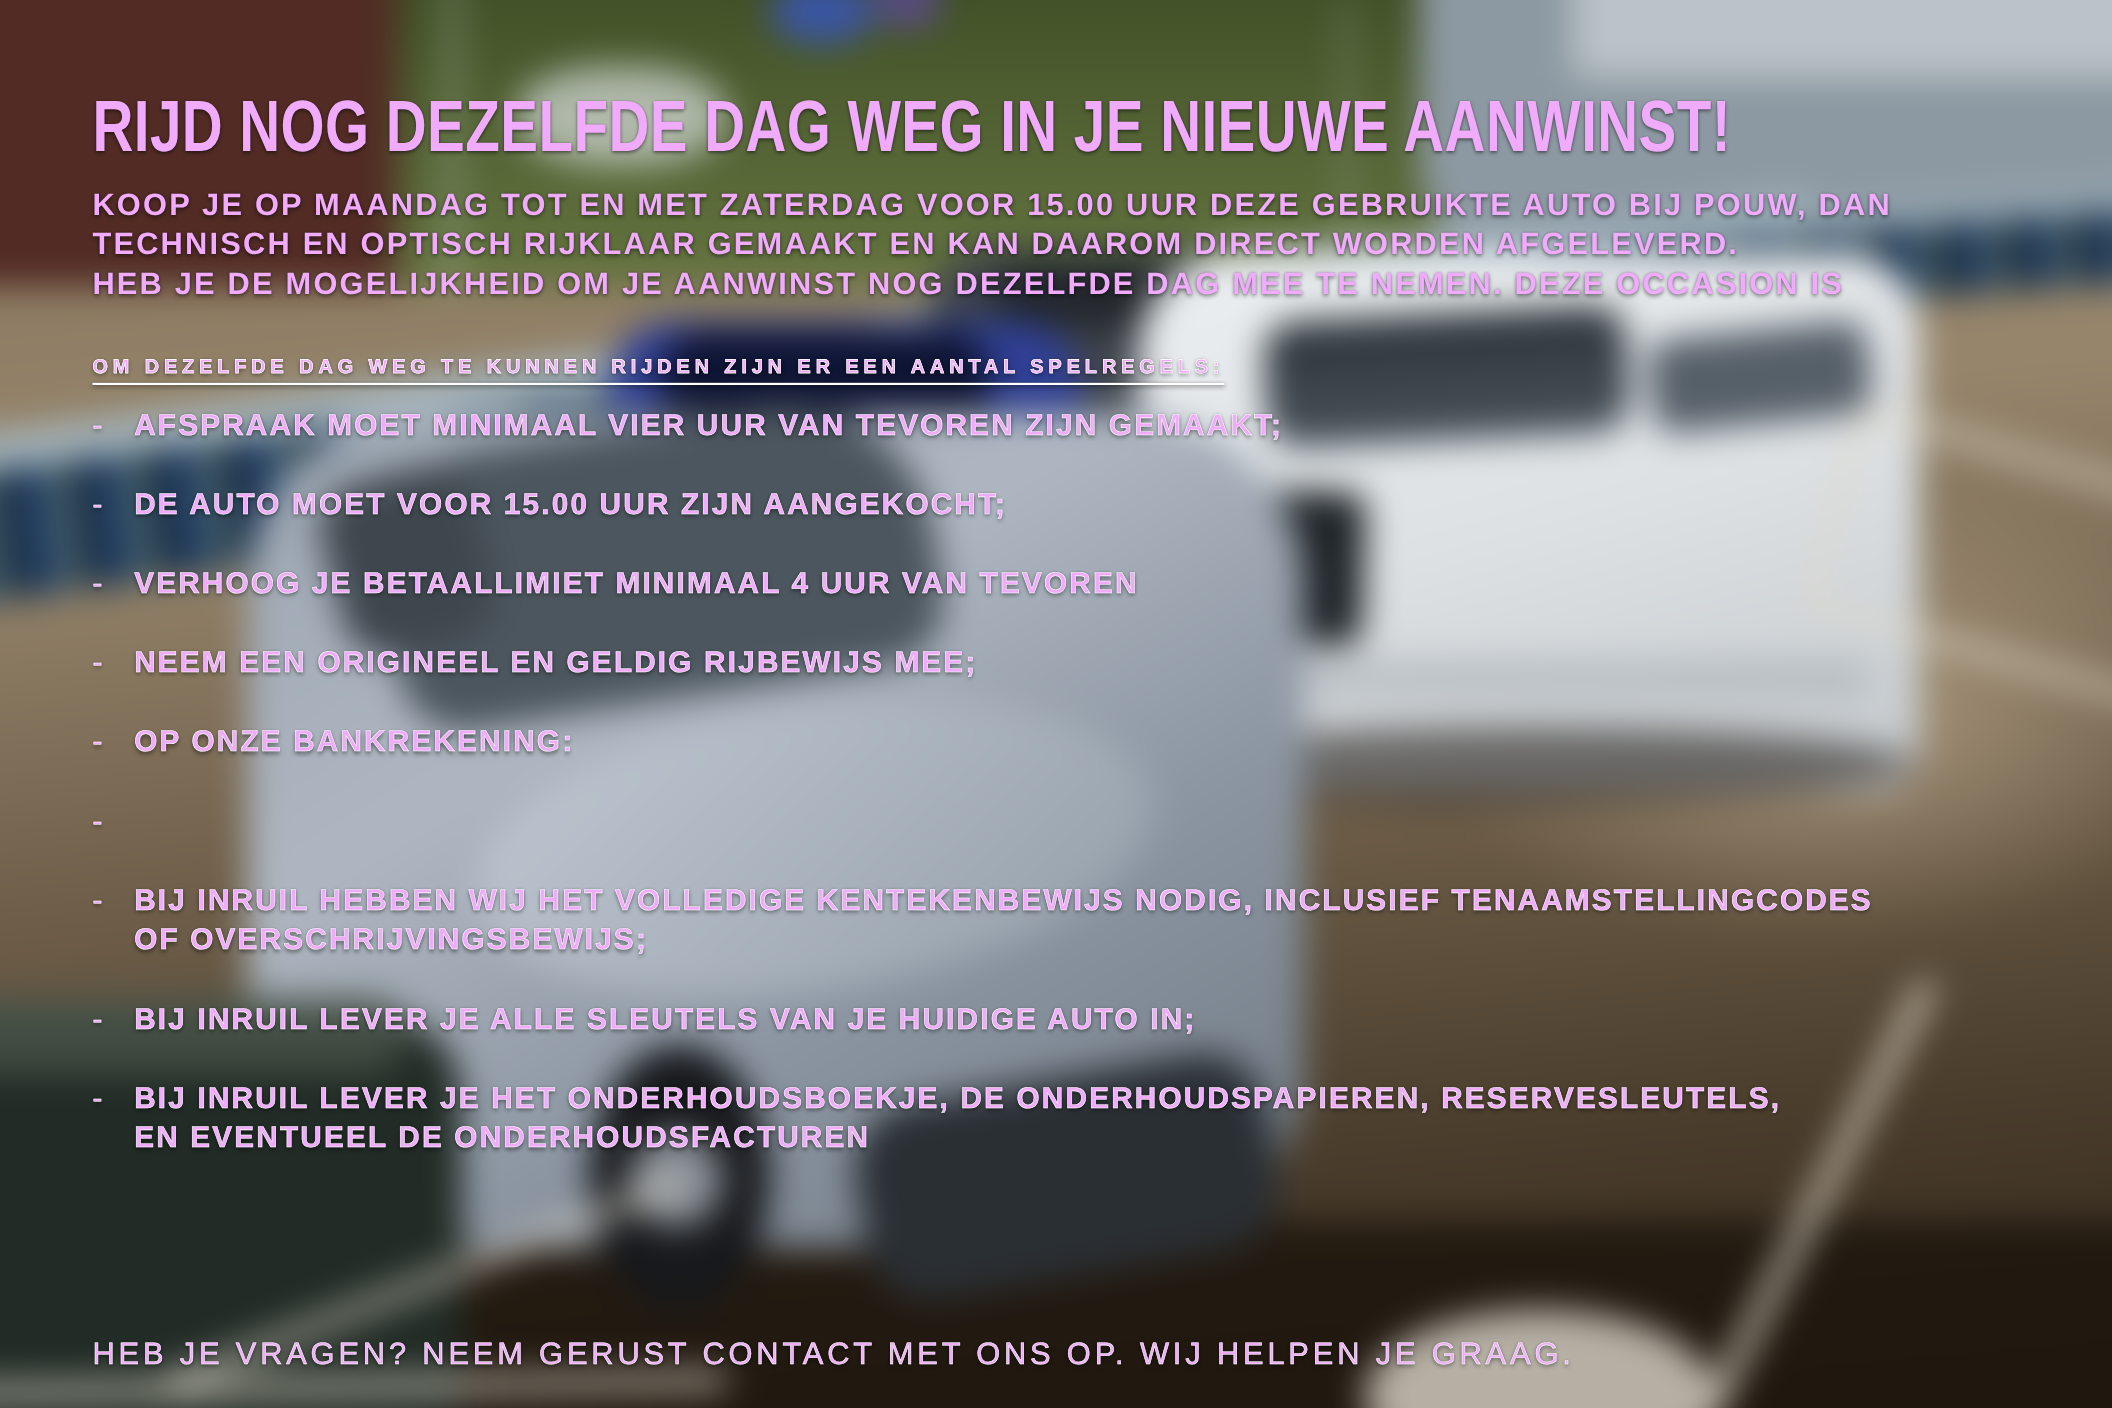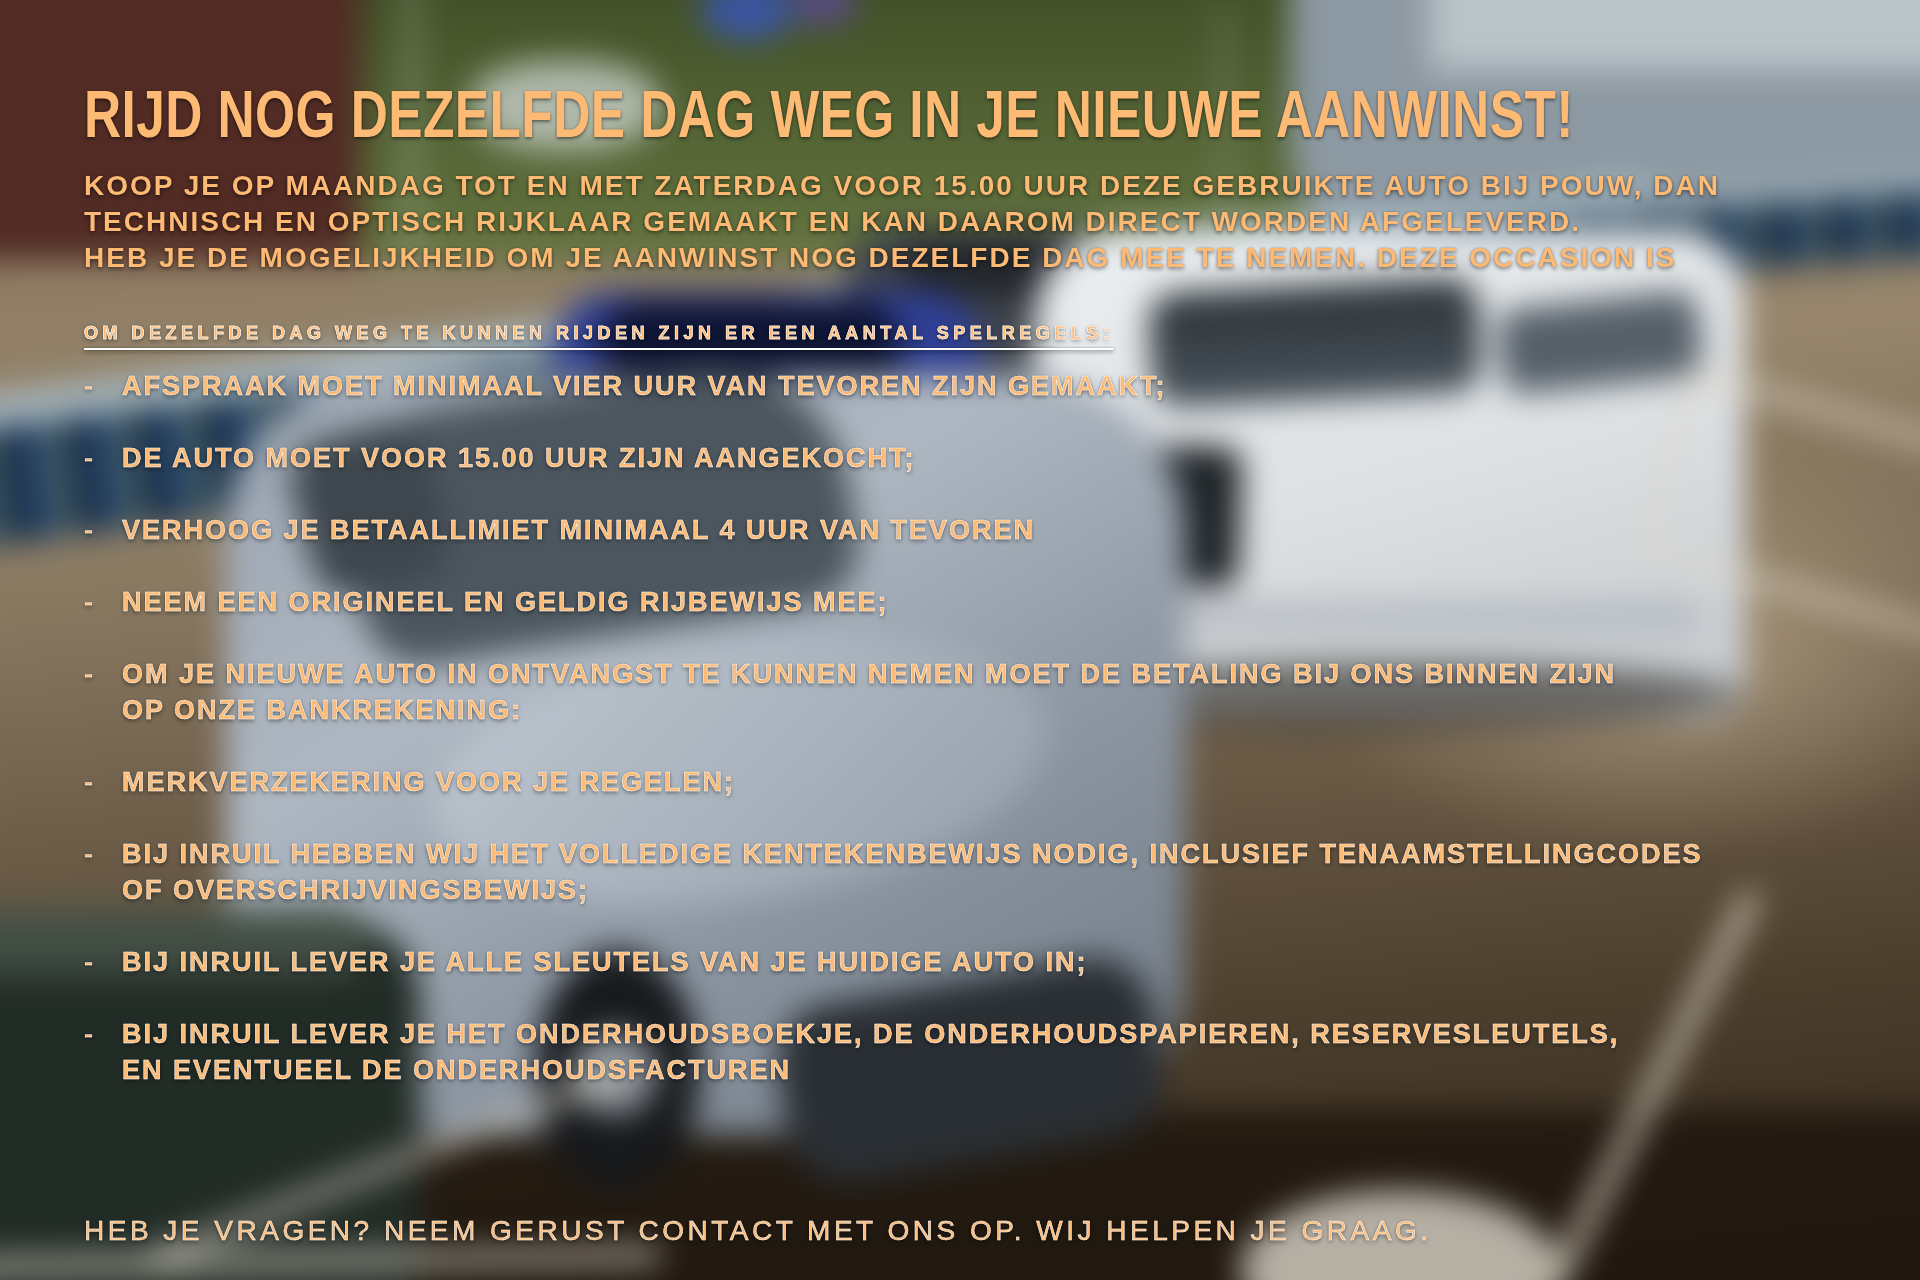--- a/index.html
+++ b/index.html
@@ -80,21 +80,21 @@
   .car-grey-br     { left:1240px; top:1190px; width:320px; height:160px; background:#b5afa4; border-radius:50%; }
 
   .pl-bay      { left:1655px; top:420px; width:400px; height:170px; border:12px solid rgba(223,216,201,.8);
                  border-radius:6px; transform:rotate(16deg); }
   .pl-diag-br  { left:1645px; top:870px; width:16px; height:440px; background:rgba(228,221,206,.85); transform:rotate(27deg); }
   .pl-bottom   { left:-40px; top:1254px; width:700px; height:14px; background:rgba(222,216,203,.9); transform:rotate(-1deg); }
   .pl-diag-bl  { left:150px; top:1253px; width:500px; height:13px; background:rgba(222,216,203,.8);
                  transform:rotate(-21.5deg); transform-origin:left center; }
 
   
-  .content { position:absolute; inset:0; color:#fdba74; }
+  .content { position:absolute; inset:0; color:#f0abfc; }
   .content .block { position:absolute; left:84px; white-space:nowrap;
                     text-shadow: 0 2px 4px rgba(0,0,0,.45), 0 0 2px rgba(0,0,0,.25); }
 
   .title { top:36px; font-size:66px; font-weight:bold; line-height:1.05;
            transform: scaleX(.78); transform-origin:left top; letter-spacing:0.5px; }
 
   .intro { top:140px; font-size:28px; font-weight:bold; line-height:36px; letter-spacing:2px; }
   .intro .iline { display:block; }
 
   .heading { top:300px; font-size:18px; line-height:36px; letter-spacing:4.5px;
@@ -195,28 +195,26 @@
       </li>
       <li class="rule">
         <span class="dash">-</span>
         <span class="rtext">
           <span class="rline">NEEM EEN ORIGINEEL EN GELDIG RIJBEWIJS MEE;</span>
         </span>
       </li>
       <li class="rule">
         <span class="dash">-</span>
         <span class="rtext">
-          <span class="rline">OM JE NIEUWE AUTO IN ONTVANGST TE KUNNEN NEMEN MOET DE BETALING BIJ ONS BINNEN ZIJN</span>
           <span class="rline">OP ONZE BANKREKENING:</span>
         </span>
       </li>
       <li class="rule">
         <span class="dash">-</span>
         <span class="rtext">
-          <span class="rline">MERKVERZEKERING VOOR JE REGELEN;</span>
         </span>
       </li>
       <li class="rule">
         <span class="dash">-</span>
         <span class="rtext">
           <span class="rline">BIJ INRUIL HEBBEN WIJ HET VOLLEDIGE KENTEKENBEWIJS NODIG, INCLUSIEF TENAAMSTELLINGCODES</span>
           <span class="rline">OF OVERSCHRIJVINGSBEWIJS;</span>
         </span>
       </li>
       <li class="rule">

